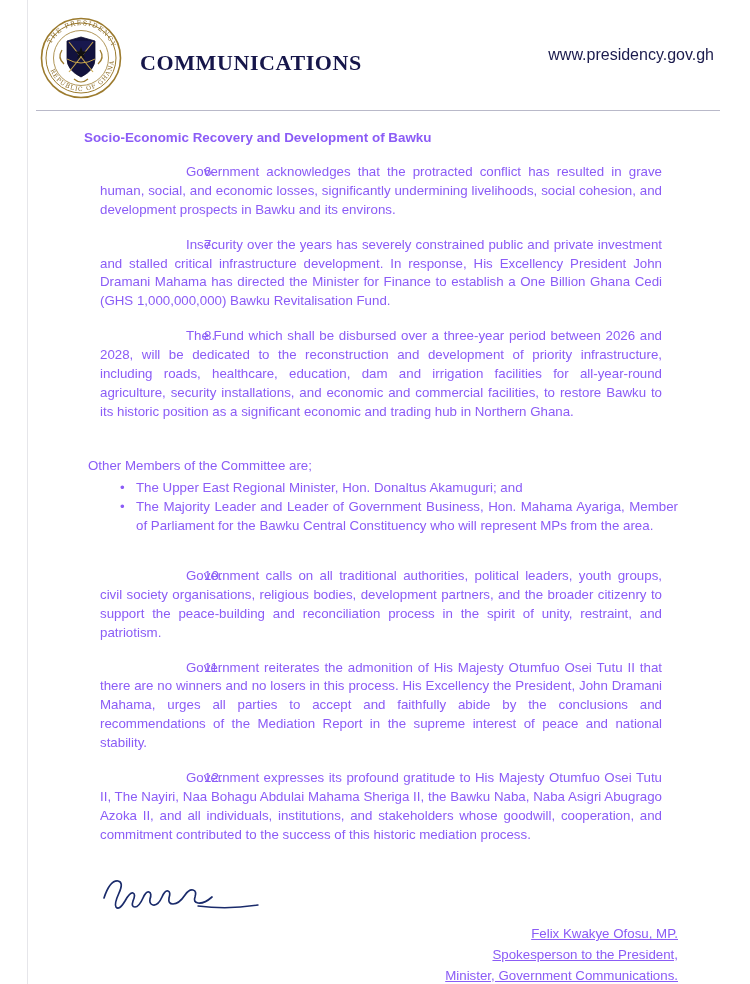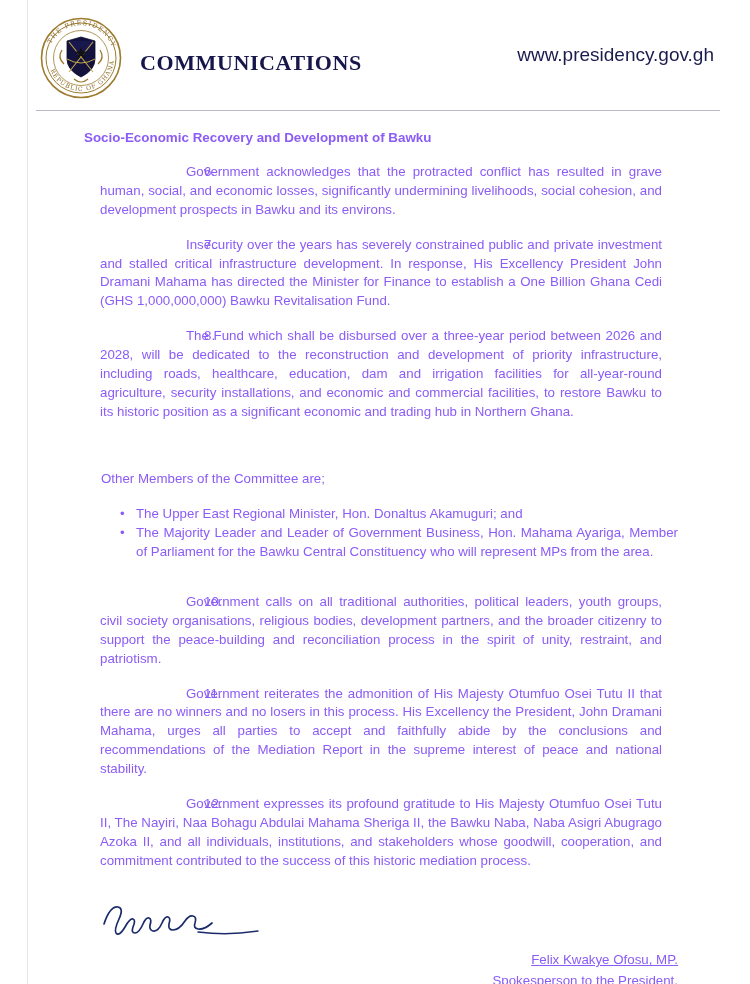--- a/index.html
+++ b/index.html
@@ -48,21 +48,21 @@
     font-family: "Liberation Serif", serif;
     font-weight: bold;
     font-size: 22px;
     letter-spacing: 0.6px;
     color: #16164a;
     display: block;
   }
   .brand .l2 { margin-top: 14px; }
   .site {
     margin-left: auto;
-    font-size: 19px;
+    font-size: 16px;
     color: #1b1b4d;
     padding-bottom: 2px;
     white-space: nowrap;
   }
   .hairline {
     position: absolute;
     left: 36px;
     right: 30px;
     top: 110px;
     height: 1px;
@@ -95,21 +95,21 @@
   }
   p.para {
     margin: 16px;
     text-indent: 52px;
   }
   p.para .num {
     display: inline-block;
     width: 34px;
   }
   p.plain {
-    margin: 17px;
+    margin: 4px;
     text-indent: 0;
   }
   .spacer-md { height: 15px; }
   ul.bullets {
     margin: 0;
     padding: 0;
     list-style: none;
   }
   ul.bullets li {
     position: relative;

